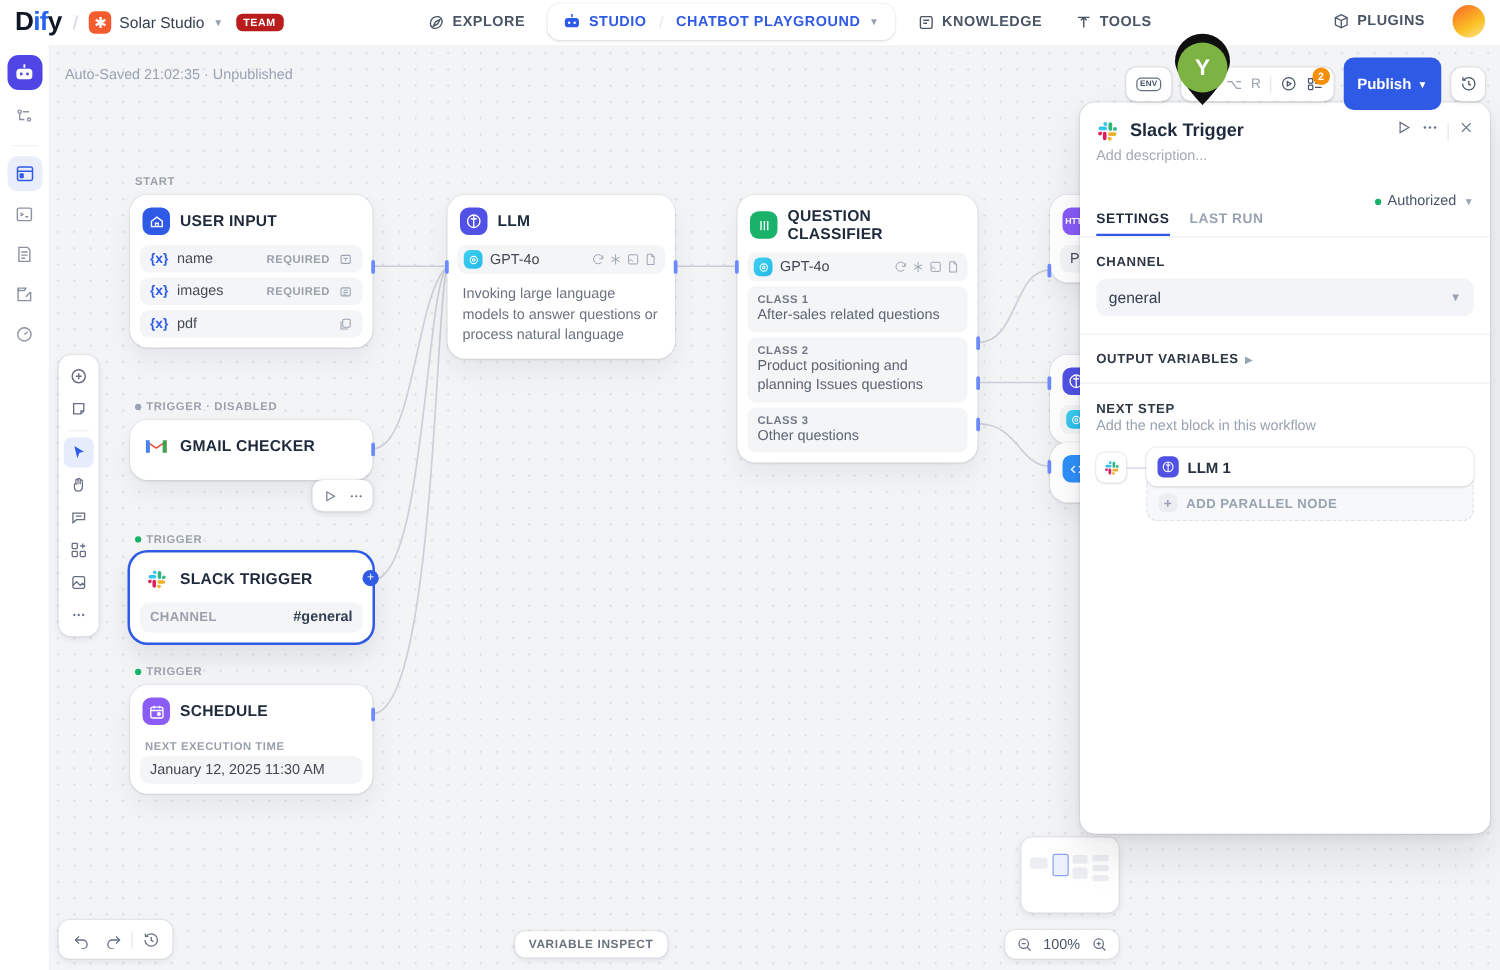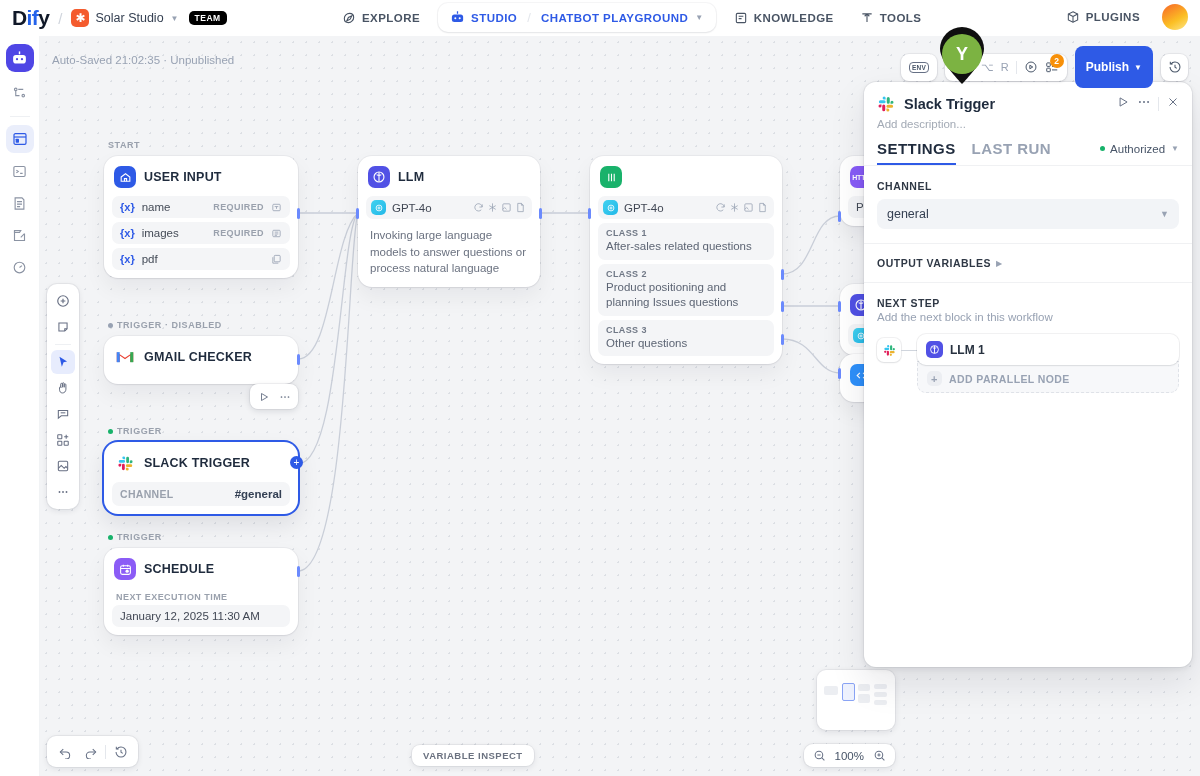--- a/index.html
+++ b/index.html
@@ -22,21 +22,21 @@
   .hdr-sep { color: #d0d5dd; margin: 0 9px; font-size: 15px; font-weight: 300; }
   .ws { display: flex; align-items: center; gap: 6px; }
   .ws-ic {
     width: 18px; height: 18px; border-radius: 5px; background: #f45b2e;
     display: flex; align-items: center; justify-content: center;
     color: #fff; font-size: 12px; line-height: 1;
   }
   .ws-name { font-size: 12.5px; color: #354052; }
   .caret { font-size: 8px; color: #98a2b3; margin-left: 1px; }
   .badge-team {
-    background: #000000; color: #fff; font-size: 8.5px; font-weight: 700;
+    background: #b91c1c; color: #fff; font-size: 8.5px; font-weight: 700;
     letter-spacing: .5px; padding: 2px 6px; border-radius: 5px; margin-left: 4px;
   }
   .nav { position: absolute; left: 330px; top: 3px; display: flex; align-items: center; gap: 2px; }
   .nav-item {
     display: flex; align-items: center; gap: 6px; padding: 6px 12px;
     border-radius: 9px; font-size: 11.5px; font-weight: 600;
     letter-spacing: .45px; color: #495464; cursor: pointer;
   }
   .nav-group {
     display: flex; align-items: center; background: #fff; border-radius: 10px;
@@ -166,21 +166,21 @@
     background: #fff; border-radius: 12px; z-index: 25;
     box-shadow: 0 2px 6px rgba(16,24,40,.08), 0 16px 36px rgba(16,24,40,.10),
                 0 0 0 1px rgba(16,24,40,.05);
   }
   .p-hd { display: flex; align-items: center; gap: 9px; padding: 13px 12px 0 13px; }
   .p-title { font-size: 14.5px; font-weight: 700; color: #1f2b3d; }
   .p-acts { margin-left: auto; display: flex; align-items: center; gap: 7px; color: #667085; }
   .p-div-v { width: 1px; height: 14px; background: #e4e7ec; }
   .p-desc { font-size: 11.5px; color: #a3aab5; padding: 5px 13px 0 13px; }
   .tabs { display: flex; align-items: center; padding: 10px 13px 0; gap: 16px; }
-  .tab { font-size: 15px; font-weight: 700; letter-spacing: .45px; color: #98a2b3; padding-bottom: 8px; cursor: pointer; }
+  .tab { font-size: 11px; font-weight: 700; letter-spacing: .45px; color: #98a2b3; padding-bottom: 8px; cursor: pointer; margin-top: 28px; }
   .tab.on { color: #1f2b3d; box-shadow: inset 0 -2px 0 #2e5ae6; }
   .auth { margin-left: auto; display: flex; align-items: center; gap: 5px; font-size: 11.5px; color: #475467; padding-bottom: 8px; cursor: pointer; }
   .p-sep { height: 1px; background: #f0f1f3; }
   .p-sec { padding: 14px 13px; }
   .p-lab { font-size: 10.5px; font-weight: 700; letter-spacing: .5px; color: #2f3845; margin-bottom: 7px; }
   .select {
     background: #f2f4f7; border-radius: 8px; height: 30px; display: flex;
     align-items: center; padding: 0 10px; font-size: 12.5px; color: #354052; cursor: pointer;
   }
   .select .caret2 { margin-left: auto; color: #98a2b3; font-size: 9px; }
@@ -629,20 +629,21 @@
     <div class="port" style="left:499px; top:172px;"></div>
 
     <div class="port" style="left:548px; top:172px;"></div>
     <div class="node" style="left:550px; top:120px; width:192px;">
       <div class="node-hd">
         <div class="node-ic" style="background:#19b26b;">
           <svg width="13" height="13" viewBox="0 0 24 24" fill="none" stroke="#fff" stroke-width="2">
               <path d="M7 5v14M12 5v14M17 5v14"></path>
             </svg>
         </div>
+        <div class="node-title">QUESTION CLASSIFIER</div>
       </div>
       <div class="model-row">
         <span class="model-dot">
           <svg width="10" height="10" viewBox="0 0 24 24" fill="none" stroke="#fff" stroke-width="2">
               <circle cx="12" cy="12" r="7"></circle>
               <circle cx="12" cy="12" r="2.5"></circle>
             </svg>
         </span>
         <span>GPT-4o</span>
         <span class="model-acts">

